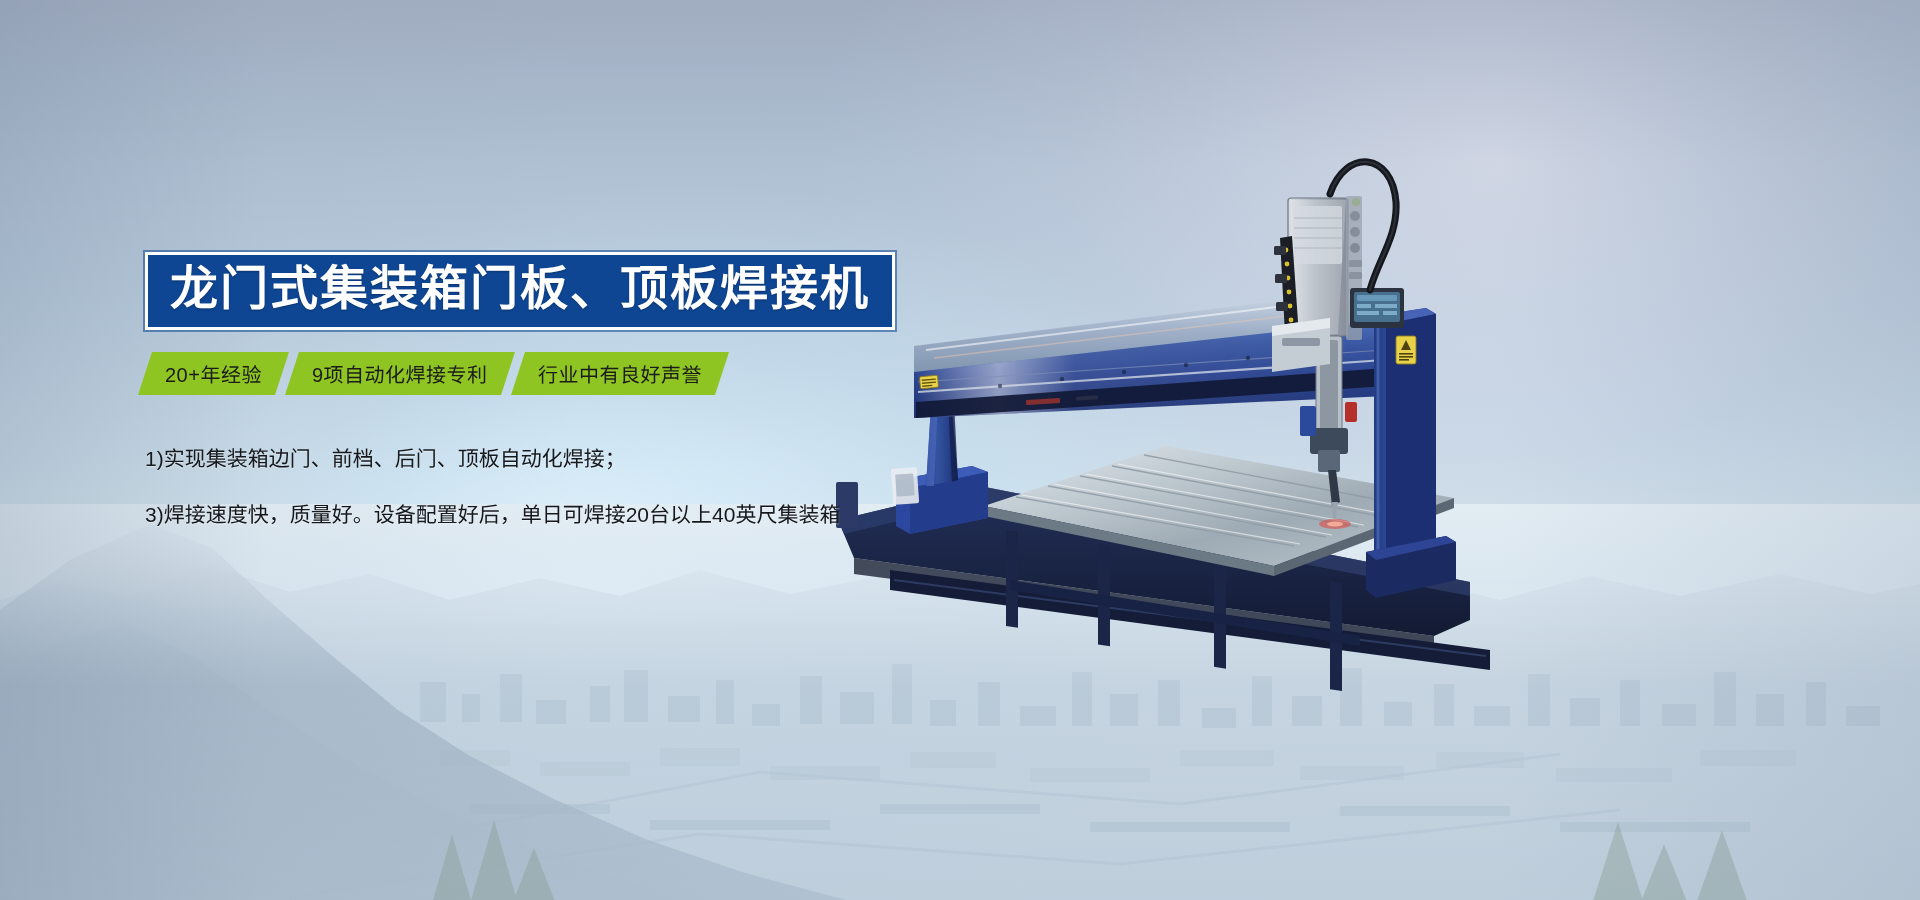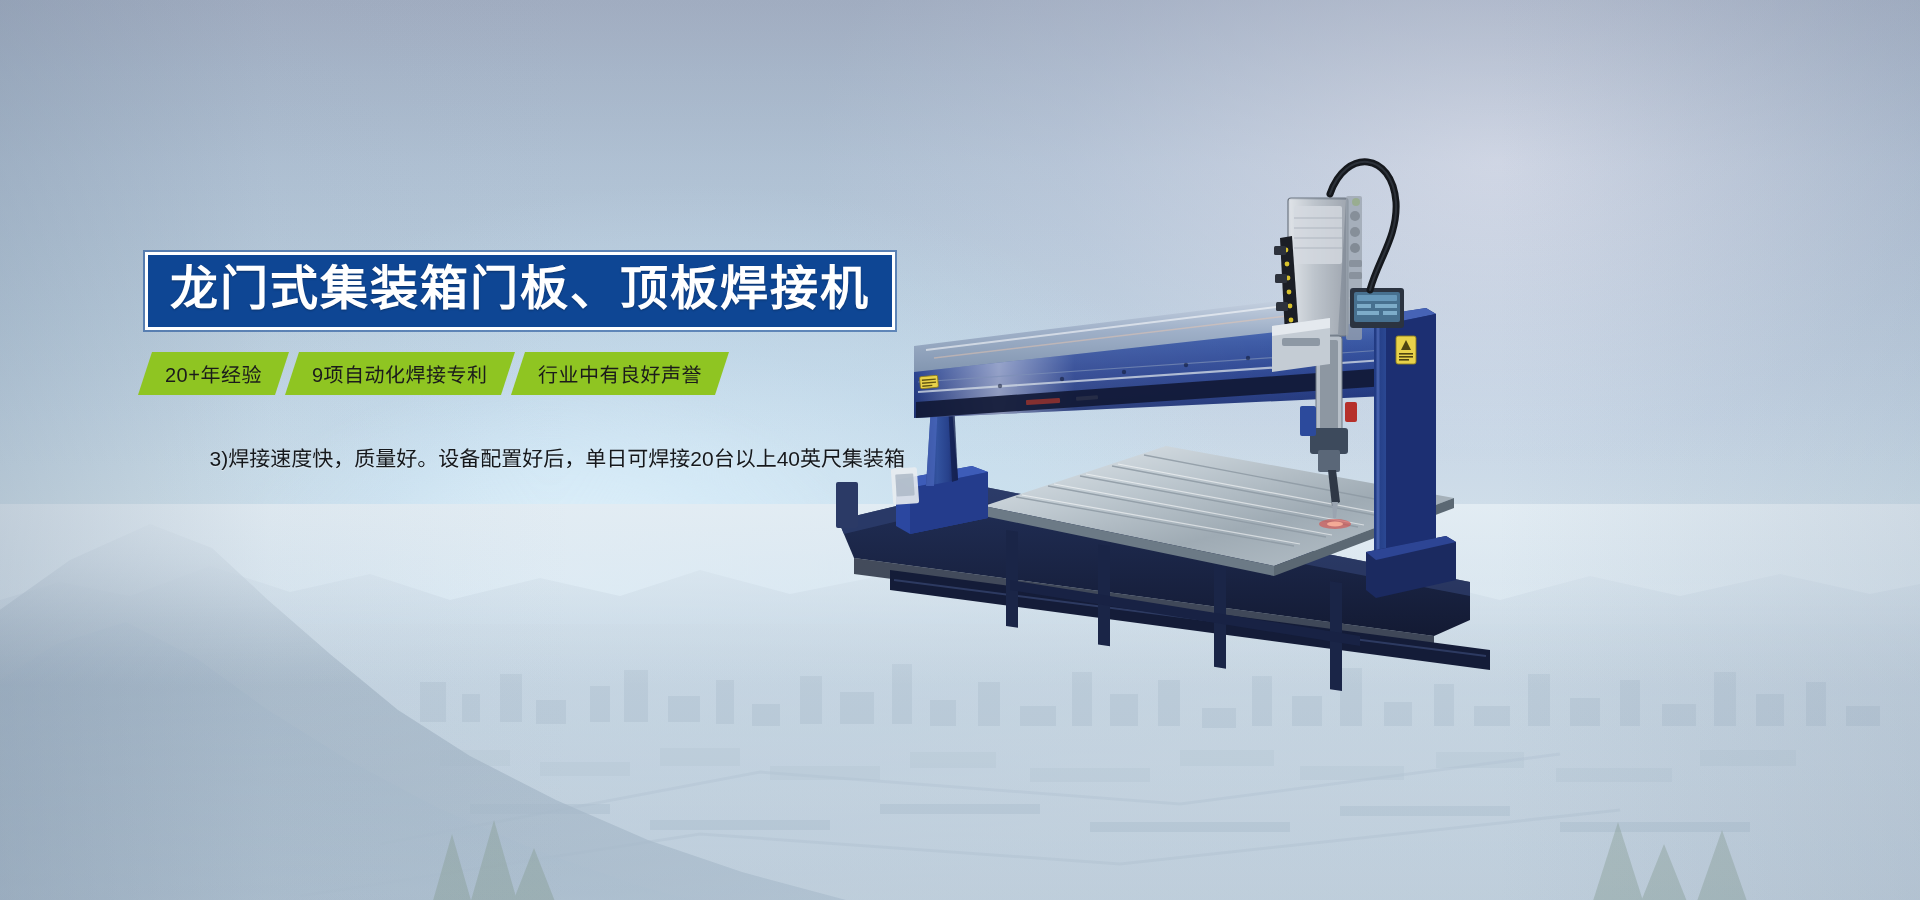--- a/index.html
+++ b/index.html
@@ -100,21 +100,21 @@
 
   .bullets{margin-top:48px;}
   .bullet{
     color:#15181c;
     font-size:21px;
     line-height:1.5;
     margin-bottom:24px;
     white-space:nowrap;
     text-shadow:0 1px 1px rgba(255,255,255,.45);
   }
-  .bullet:last-child{margin-bottom:0;text-align:right;}
+  .bullet:last-child{margin-bottom:0;}
 
   
   .machine{
     position:absolute;left:830px;top:150px;width:660px;height:520px;
   }
   .machine svg{display:block;width:660px;height:520px;overflow:visible;}
 </style>
 </head>
 <body>
 
@@ -478,17 +478,18 @@
       </div>
       <div class="badge">
         <span class="badge-label">9项自动化焊接专利</span>
       </div>
       <div class="badge">
         <span class="badge-label">行业中有良好声誉</span>
       </div>
     </div>
 
     <div class="bullets">
+      <div class="bullet">1)实现集装箱边门、前档、后门、顶板自动化焊接；</div>
       <div class="bullet">3)焊接速度快，质量好。设备配置好后，单日可焊接20台以上40英尺集装箱</div>
     </div>
 
   </div>
 </div>
 
 </body></html>

